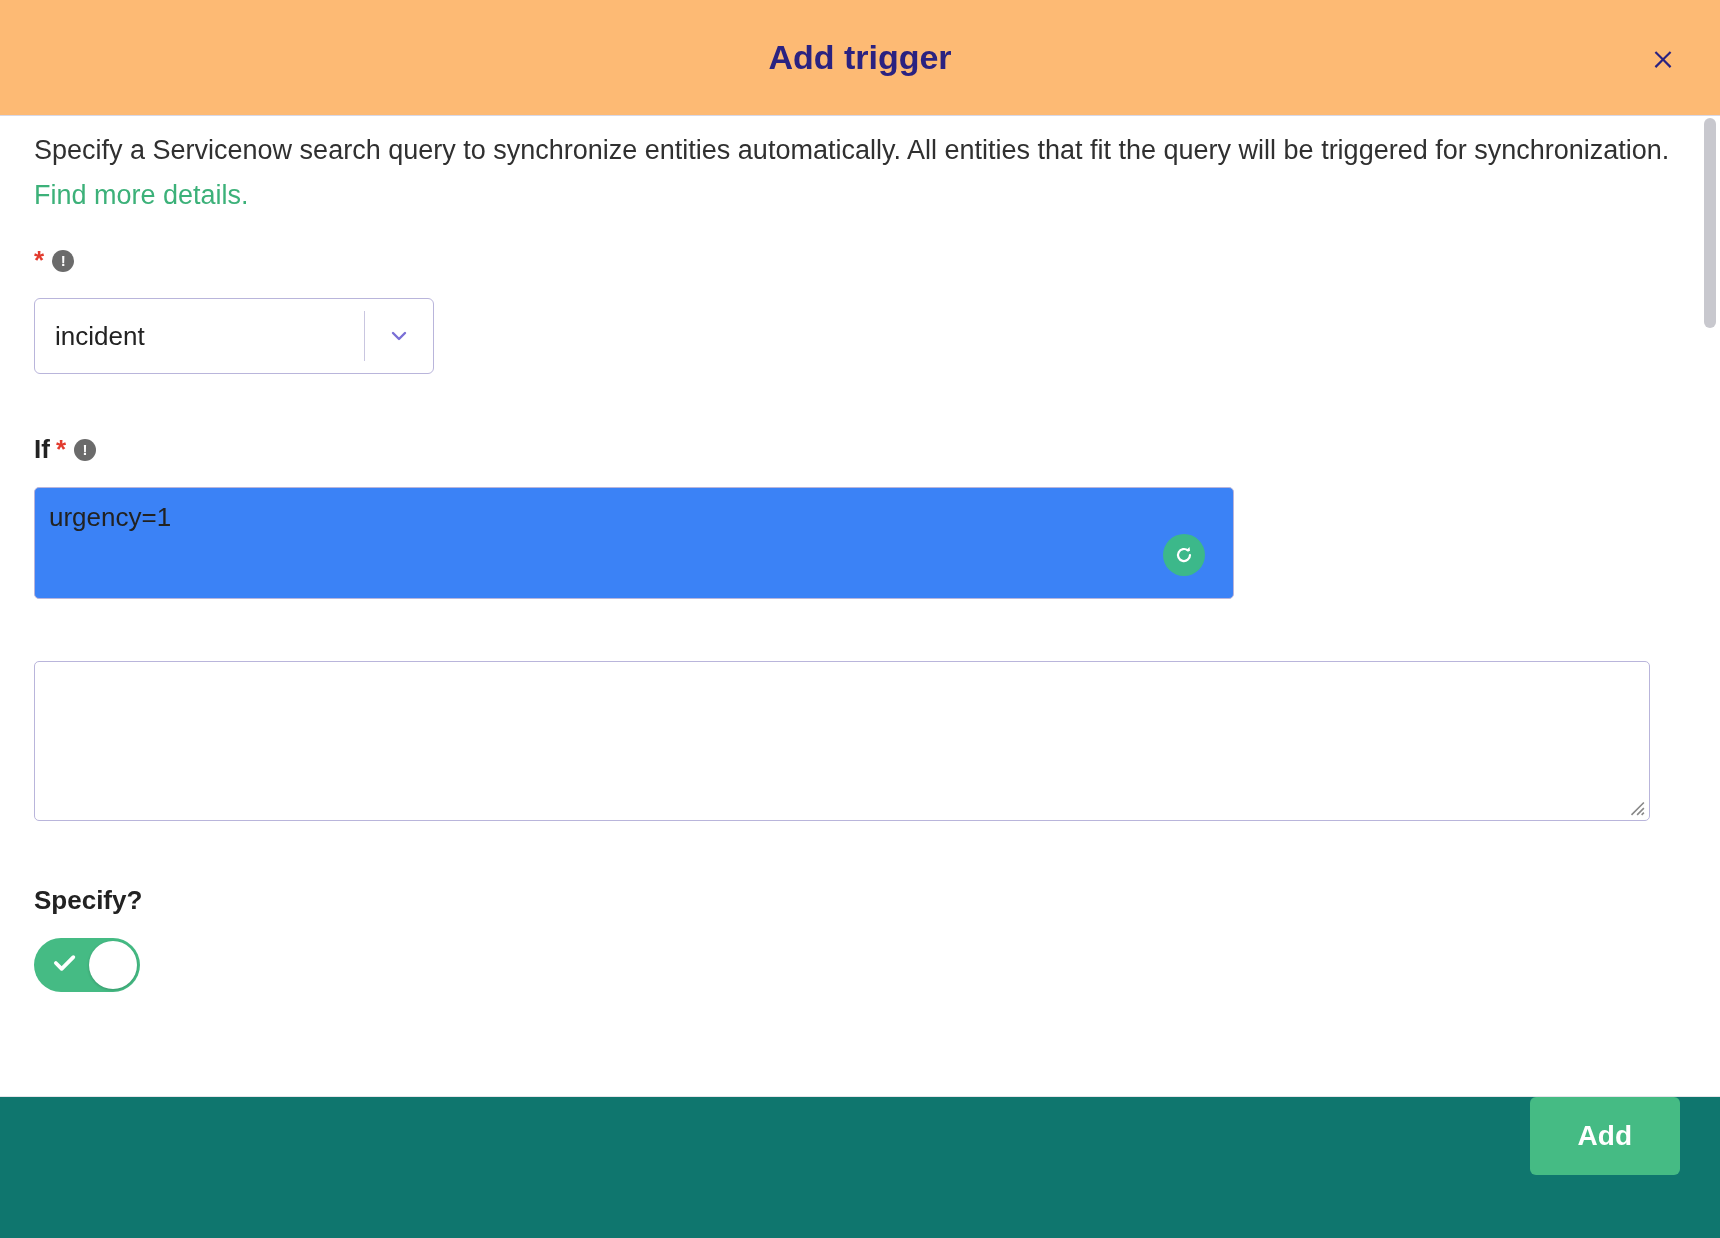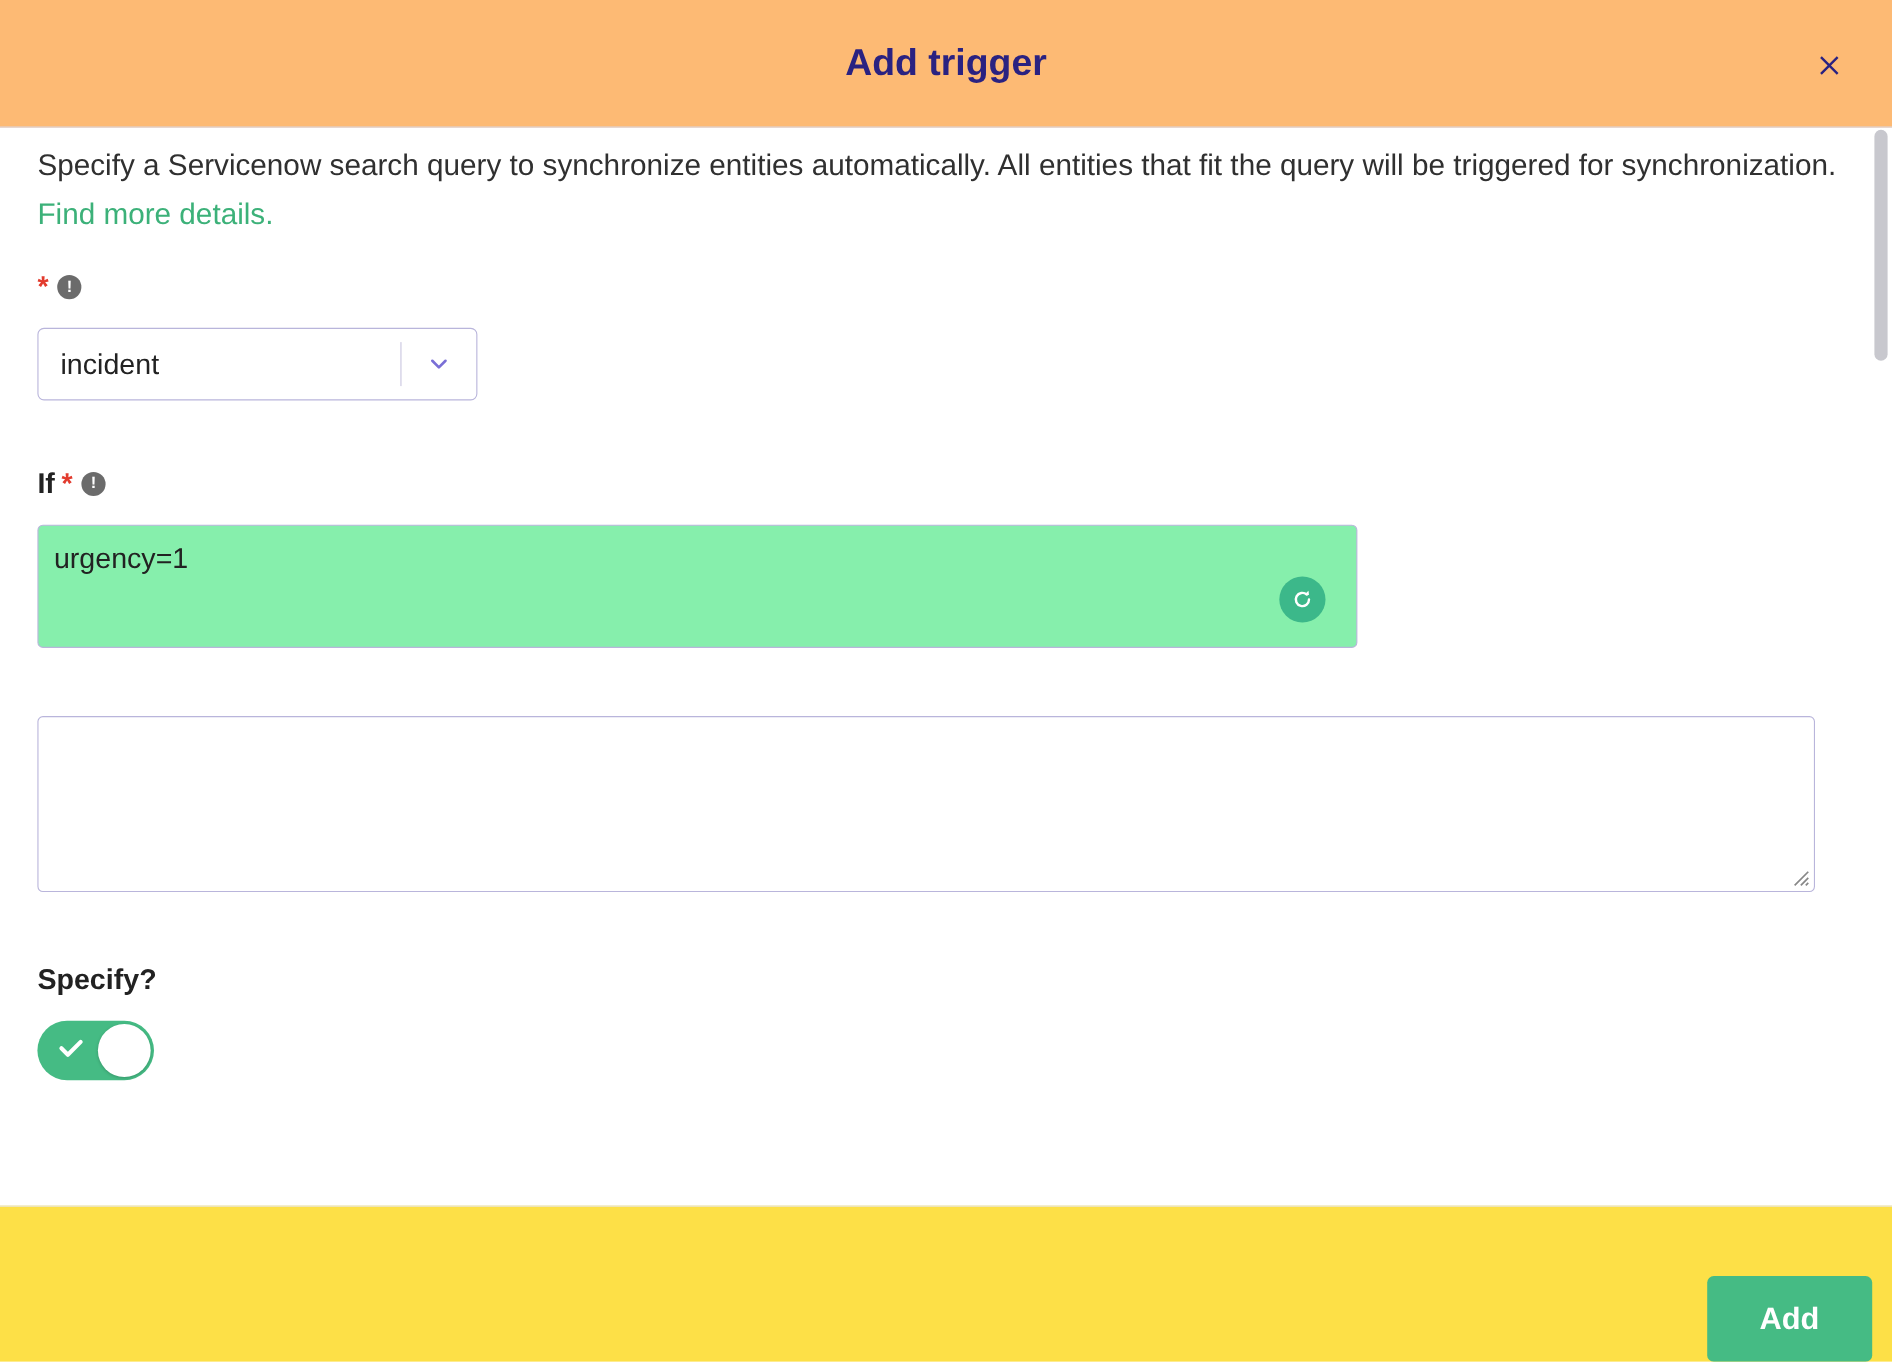--- a/index.html
+++ b/index.html
@@ -92,21 +92,21 @@
   .req { color: #e23b2e; font-weight: 700; }
   .help-icon {
     display:inline-flex; align-items:center; justify-content:center;
     width: 22px; height:22px; border-radius:50%;
     background:#6b6b6b; color:#fff; font-size:15px; font-weight:700;
     margin-left: 2px;
   }
 
   .select-box {
     width: 400px;
-    height: 66px;
+    height: 76px;
     border: 1px solid #b9b5db;
     border-radius: 6px;
     display: flex;
     align-items: stretch;
     background: #fff;
     cursor: pointer;
     margin-bottom: 60px;
   }
   .select-value {
     flex: 1;
@@ -125,21 +125,21 @@
     display:flex; align-items:center; justify-content:center;
     color: #7a6fd6;
   }
   .select-caret svg { width: 24px; height: 24px; }
 
   .if-box {
     width: 1200px;
     height: 112px;
     border: 1px solid #b9b5db;
     border-radius: 5px;
-    background:#86efac;
+    background:#3b82f6;
     position: relative;
     margin-bottom: 62px;
   }
   .if-box textarea, .if-box .txt {
     border:none; outline:none; resize:none;
     width: 100%; height: 100%;
     padding: 14px 60px 14px 14px;
     font-size: 26px;
     font-family: inherit;
     color:#222;
@@ -205,24 +205,24 @@
     width: 48px; height:48px;
     border-radius:50%;
     background:#fff;
     box-shadow: 0 1px 3px rgba(0,0,0,.2);
   }
 
   .modal-footer {
     height: 142px;
     border-top: 1px solid #e5e5ea;
     display:flex;
-    align-items:flex-end;
+    align-items:flex-start;
     justify-content:flex-end;
-    padding: 0 18px;
-    background:#fde047;
+    padding: 0 40px;
+    background:#0f766e;
   }
   .add-btn {
     background:#45bb84;
     color:#fff;
     font-size: 28px;
     font-weight: 600;
     border:none;
     border-radius: 6px;
     height: 78px;
     padding: 0 48px;

